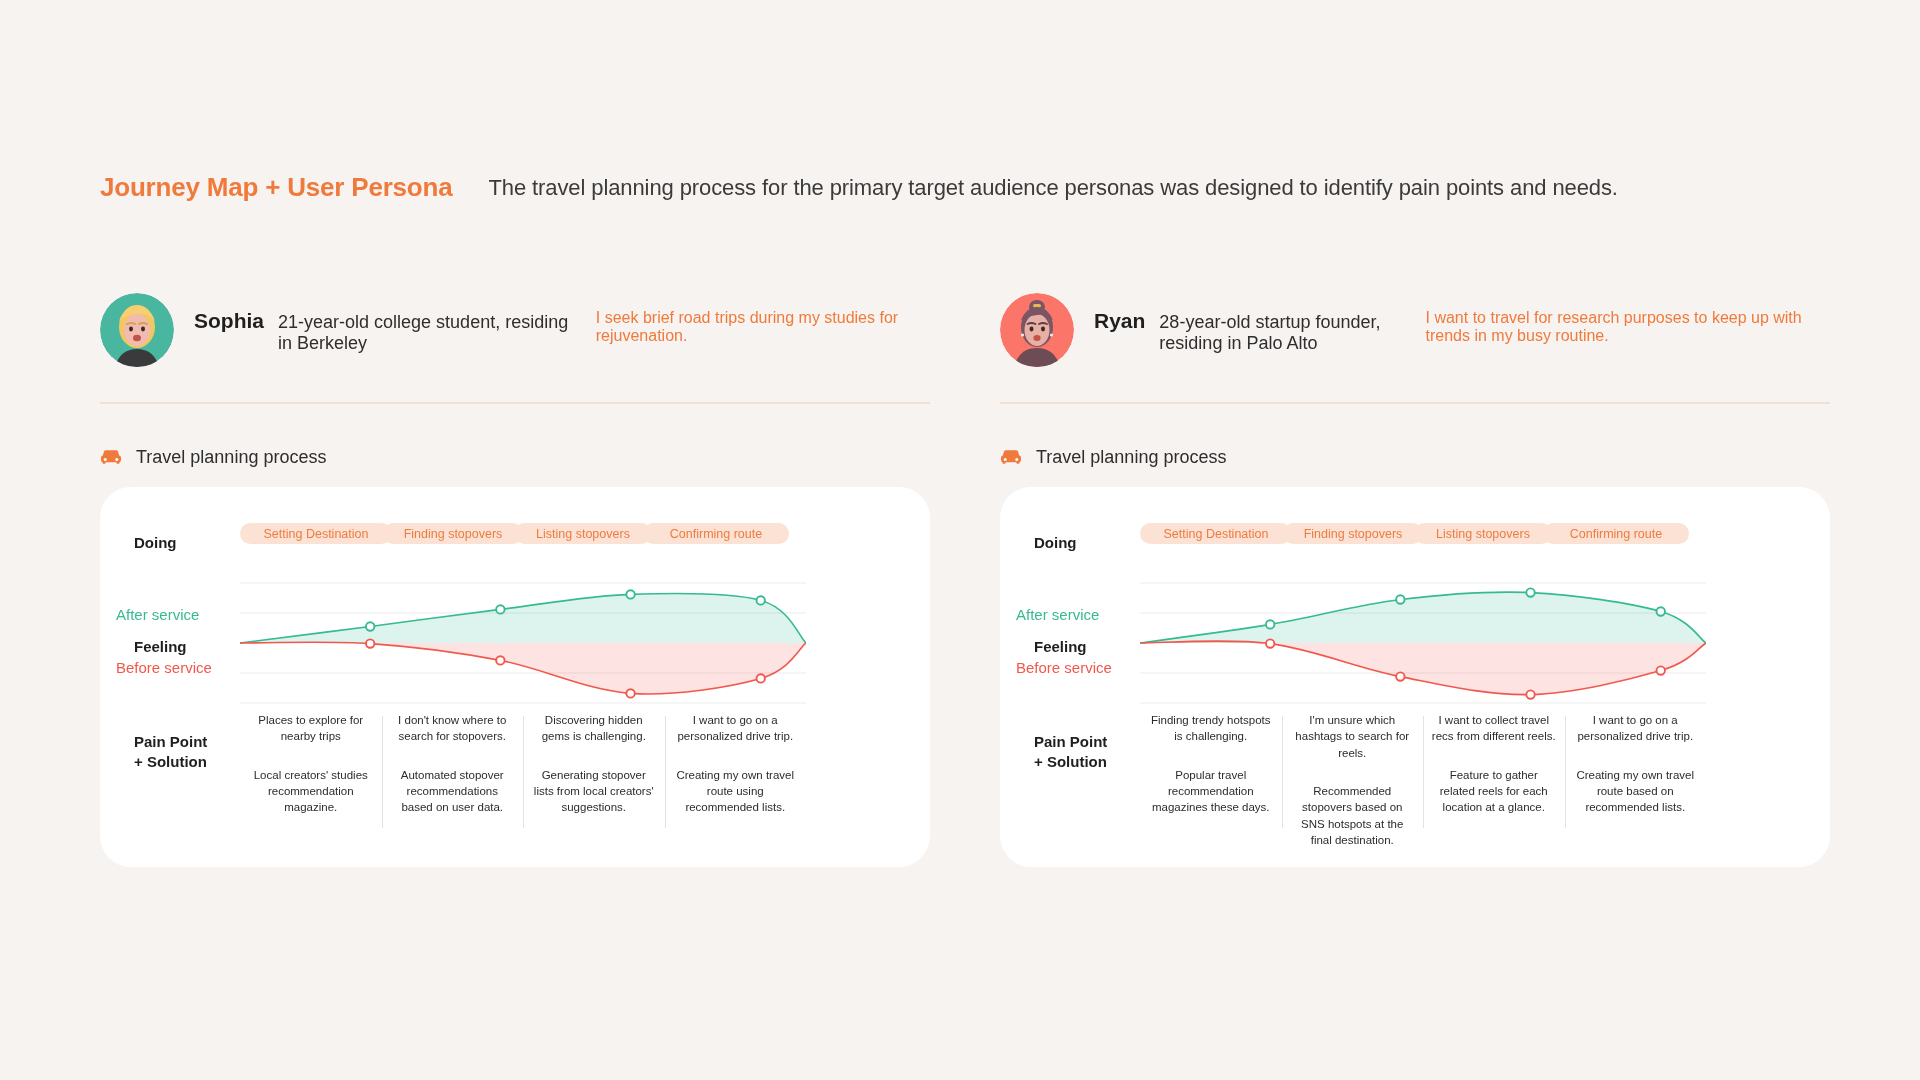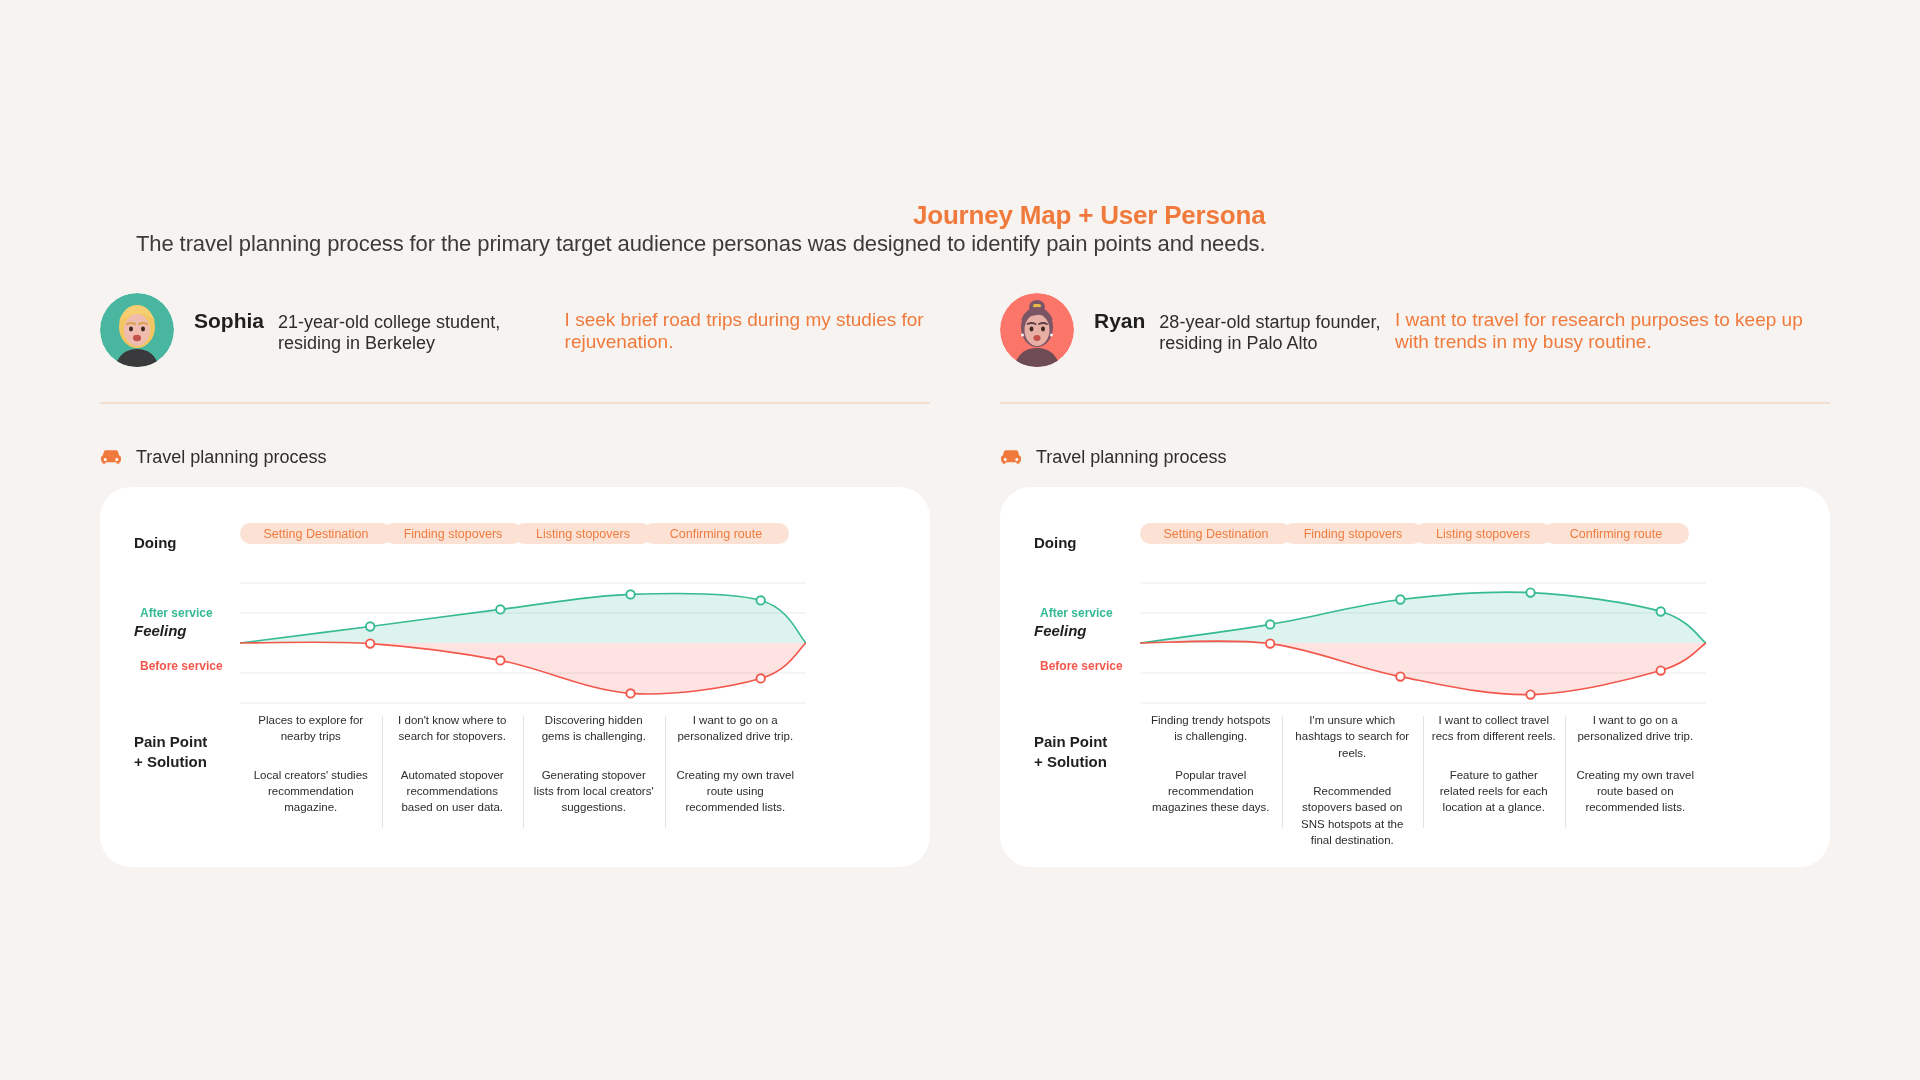--- a/index.html
+++ b/index.html
@@ -5,53 +5,53 @@
   * { box-sizing: border-box; margin: 0; padding: 0; }
   html, body {
     width: 1920px; height: 1080px;
     background: #F7F3F1;
     font-family: "Liberation Sans", sans-serif;
     overflow: hidden;
   }
   .page { position: relative; width: 1920px; height: 1080px; }
 
   
-  .header { position: absolute; left: 100px; top: 200px; display: flex; align-items: flex-end; flex-direction: column; }
+  .header { position: absolute; left: 100px; top: 172px; display: flex; align-items: center; }
   .header-title { font-size: 26px; font-weight: bold; color: #F07A3C; letter-spacing: -0.2px; }
   .header-sub { font-size: 22px; color: #3B3B3B; margin-left: 36px; letter-spacing: -0.1px; }
 
   
   .col { position: absolute; top: 290px; width: 830px; }
   .col-left { left: 100px; }
   .col-right { left: 1000px; }
 
   
   .persona { display: flex; align-items: center; gap: 20px; height: 80px; }
   .avatar { width: 74px; height: 74px; border-radius: 50%; position: relative; overflow: hidden; flex: 0 0 auto; }
   .persona-text { display: flex; flex-direction: row; gap: 9px; padding-top: 2px; }
   .persona-line1 { display: flex; align-items: baseline; gap: 14px; }
   .persona-name { font-size: 21px; font-weight: bold; color: #1F1F1F; }
   .persona-desc { font-size: 18px; color: #2E2E2E; }
-  .persona-quote { font-size: 19px; color: #F07A3C; }
+  .persona-quote { font-size: 16px; color: #F07A3C; }
 
   .divider { height: 2px; background: #F3DED2; margin-top: 32px; }
 
   
   .sec-title { display: flex; align-items: center; gap: 14px; margin-top: 43px; }
   .sec-title-text { font-size: 18px; color: #2E2E2E; font-weight: 500; }
 
   
   .card { margin-top: 19px; background: #FFFFFF; border-radius: 31px; height: 380px; position: relative; }
 
   .row-label { position: absolute; left: 34px; font-size: 15px; font-weight: bold; color: #1F1F1F; line-height: 1.33; }
   .row-label.doing { top: 46px; }
-  .row-label.feeling { top: 134px; font-style: italic; }
+  .row-label.feeling { top: 150px; }
   .row-label.pain { top: 245px; }
 
-  .axis-label { position: absolute; left: 40px; font-size: 12px; font-weight: bold; }
+  .axis-label { position: absolute; left: 16px; font-size: 15px; font-weight: normal; }
   .axis-label.after { top: 119px; color: #35BA92; }
   .axis-label.before { top: 172px; color: #F2574C; }
 
   
   .stages { position: absolute; left: 140px; top: 36px; display: flex; }
   .pill {
     position: relative; height: 21px; background: #FBE2D4;
     display: flex; align-items: center; justify-content: center;
     font-size: 12.5px; color: #EE7C3F; padding: 0 10px;
     border-radius: 14px; margin-right: -9px;

